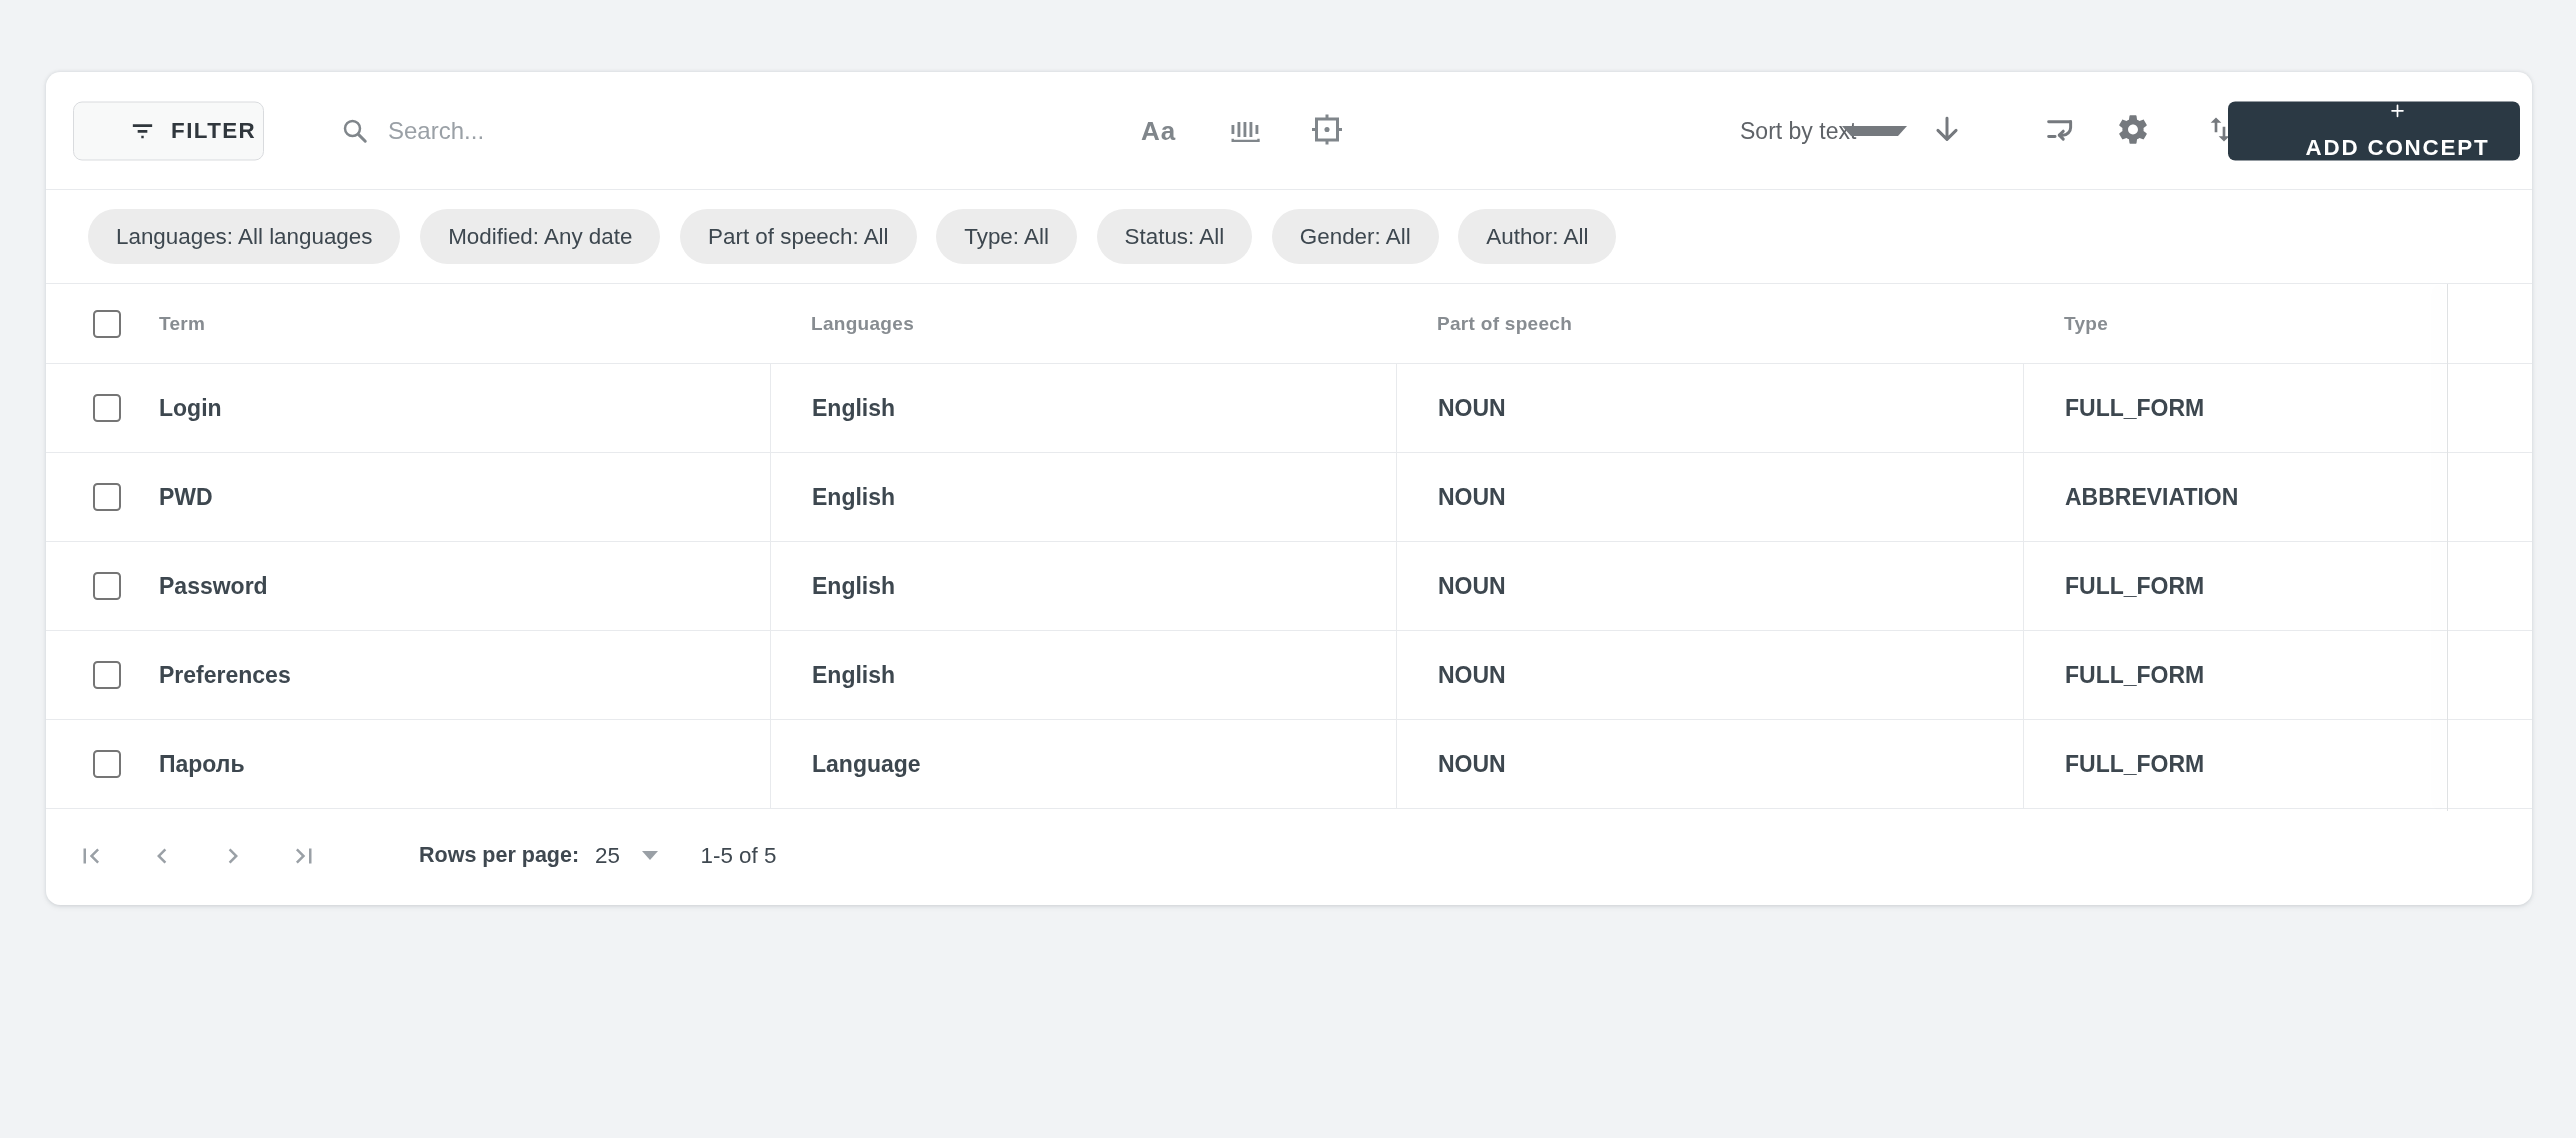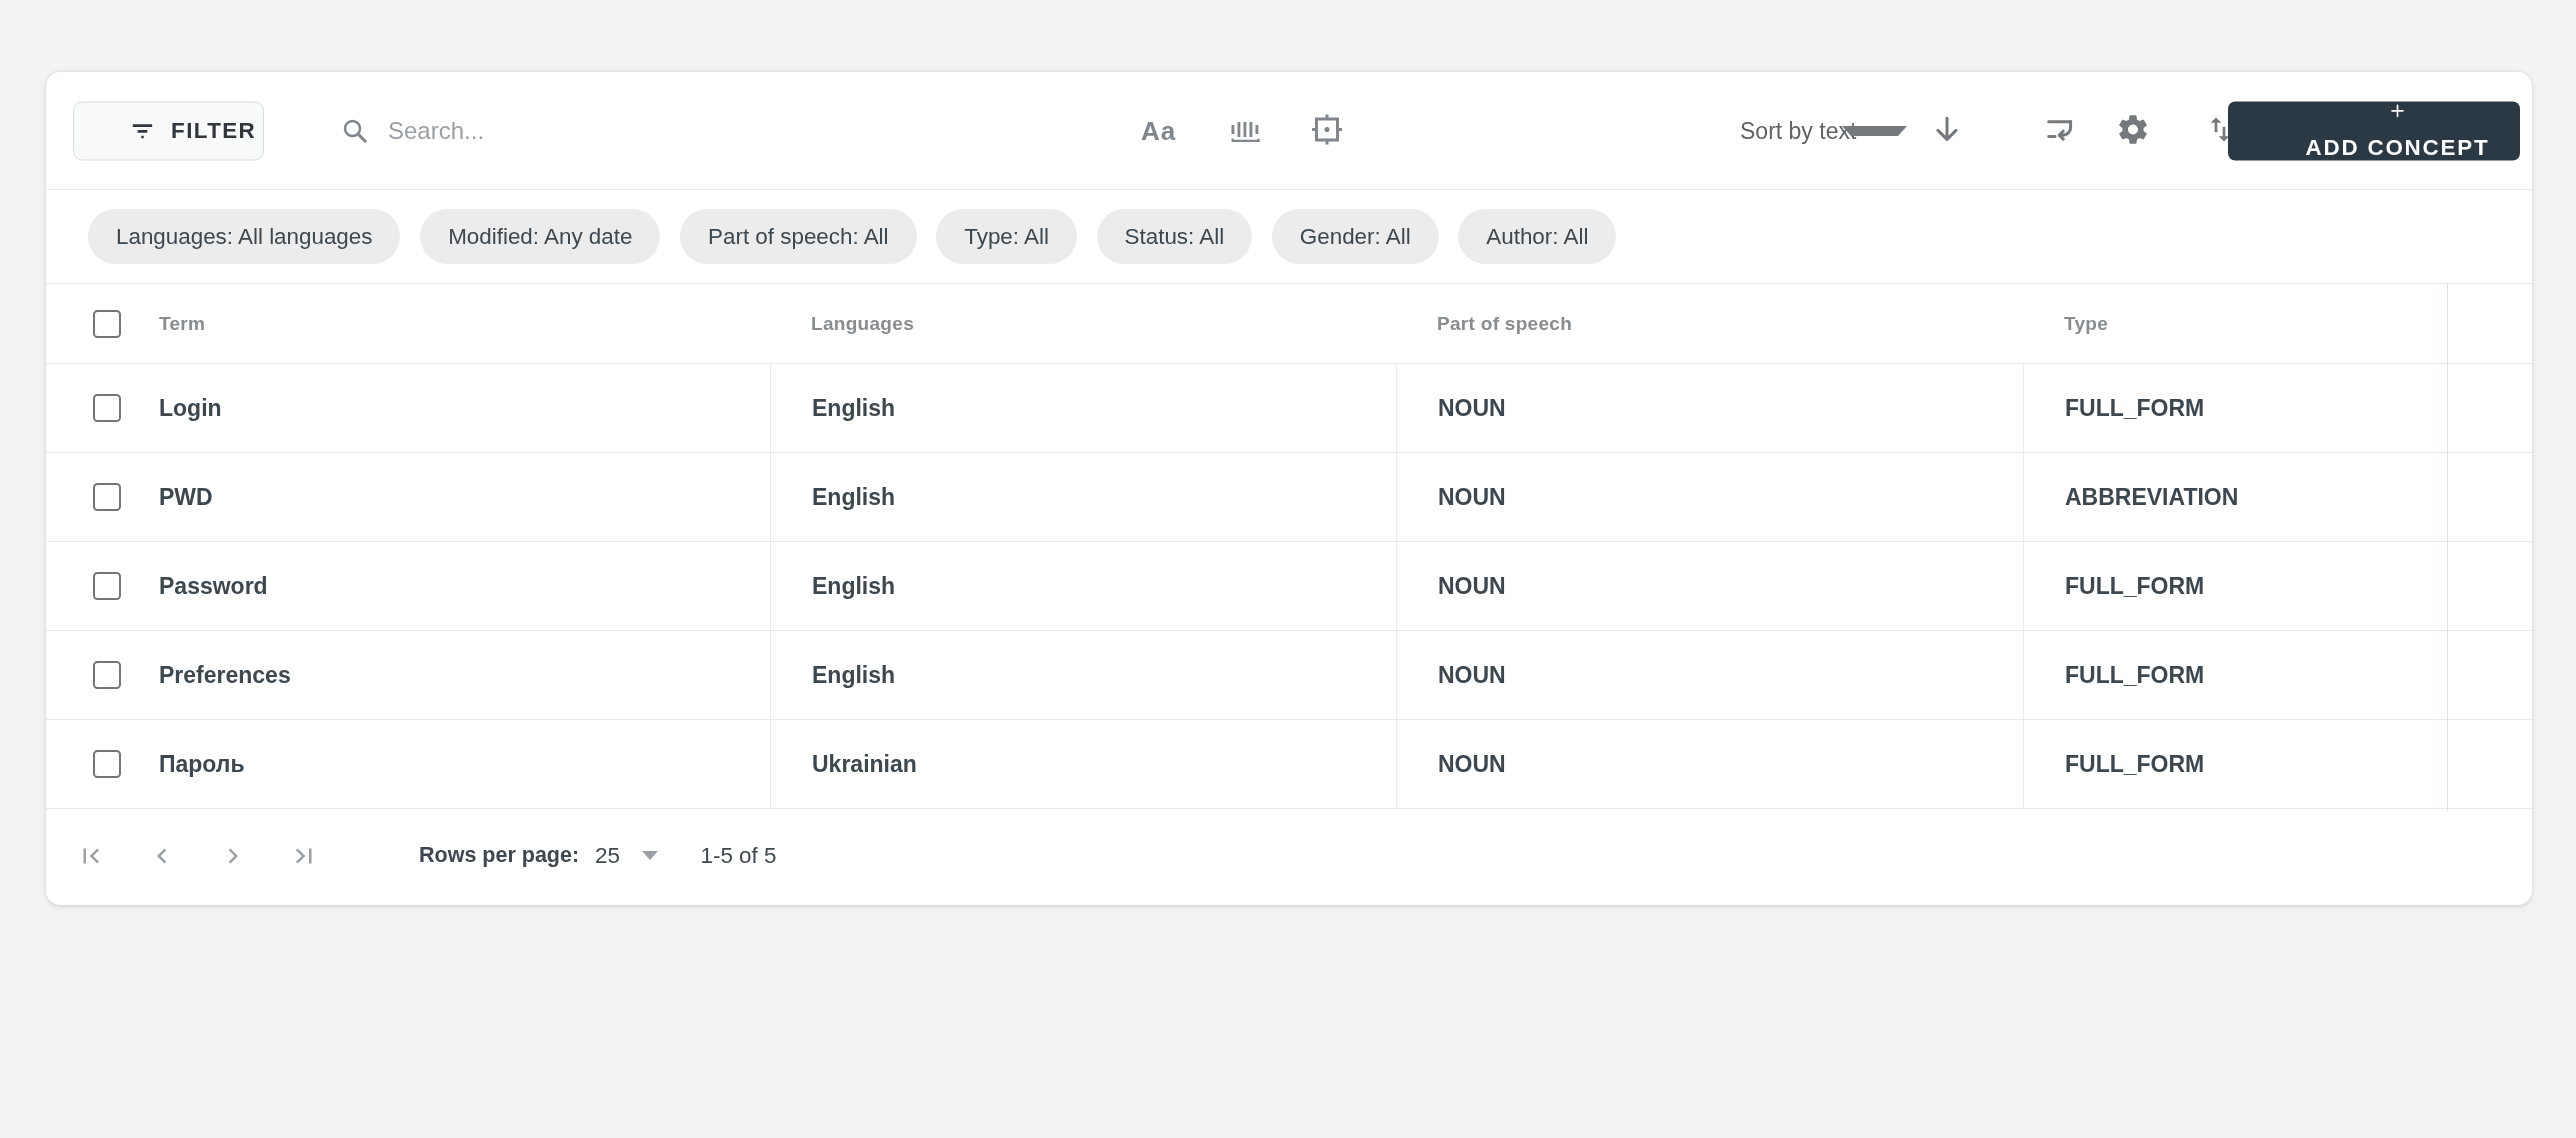--- a/index.html
+++ b/index.html
@@ -282,21 +282,21 @@
               </div>
               <div class="td"></div>
             </div>
 
             <div class="grid-row trow">
               <div class="td td-term">
                 <span class="checkbox"></span>
                 <span class="cell-text">Пароль</span>
               </div>
               <div class="td td-lang td-pad">
-                <span>Ukrainian</span>
+                <span>Language</span>
               </div>
               <div class="td td-pos td-pad">
                 <span>NOUN</span>
               </div>
               <div class="td td-type td-pad">
                 <span>FULL_FORM</span>
               </div>
               <div class="td"></div>
             </div>
           </div>

